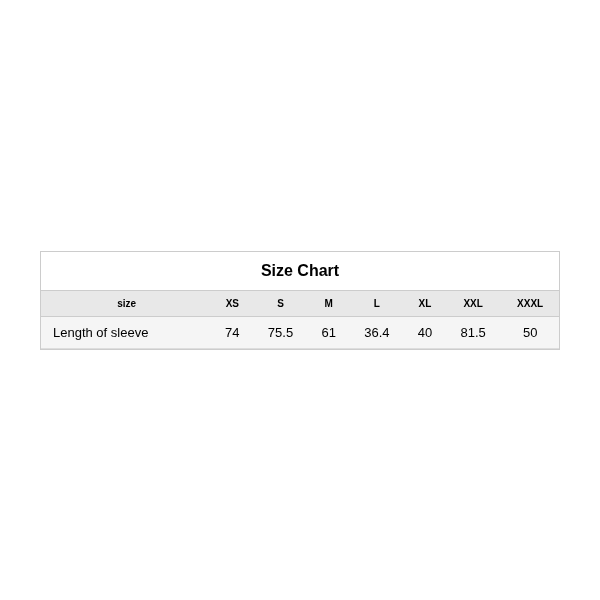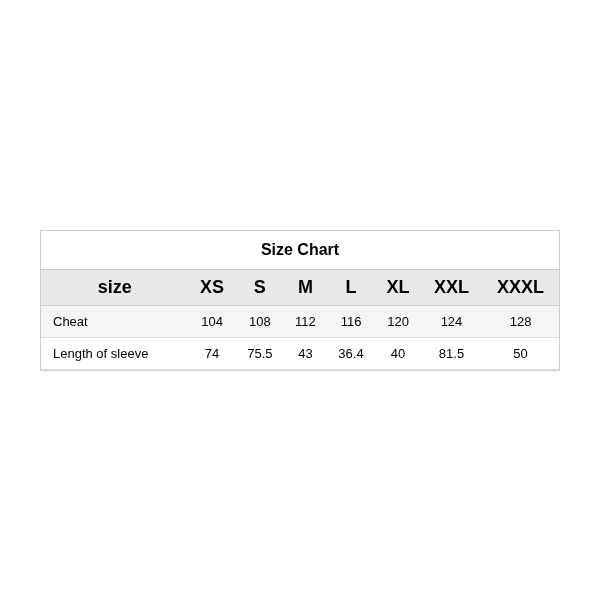--- a/index.html
+++ b/index.html
@@ -36,21 +36,21 @@
       width: 100%;
       border-collapse: collapse;
     }
 
     thead tr {
       background: #e8e8e8;
     }
 
     thead th {
       padding: 7px 6px;
-      font-size: 18px;
+      font-size: 10px;
       font-weight: bold;
       text-align: center;
       border-bottom: 1px solid #cccccc;
     }
 
     thead th:first-child {
       text-align: center;
       font-weight: bold;
     }
 
@@ -87,35 +87,25 @@
           <th>XS</th>
           <th>S</th>
           <th>M</th>
           <th>L</th>
           <th>XL</th>
           <th>XXL</th>
           <th>XXXL</th>
         </tr>
     </thead>
     <tbody>
-    <tr>
-          <td>Cheat</td>
-          <td>104</td>
-          <td>108</td>
-          <td>112</td>
-          <td>116</td>
-          <td>120</td>
-          <td>124</td>
-          <td>128</td>
-        </tr>
         <tr>
           <td>Length of sleeve</td>
           <td>74</td>
           <td>75.5</td>
-          <td>43</td>
+          <td>61</td>
           <td>36.4</td>
           <td>40</td>
           <td>81.5</td>
           <td>50</td>
         </tr>
       </tbody>
   </table>
 </div>
 
 </body></html>

